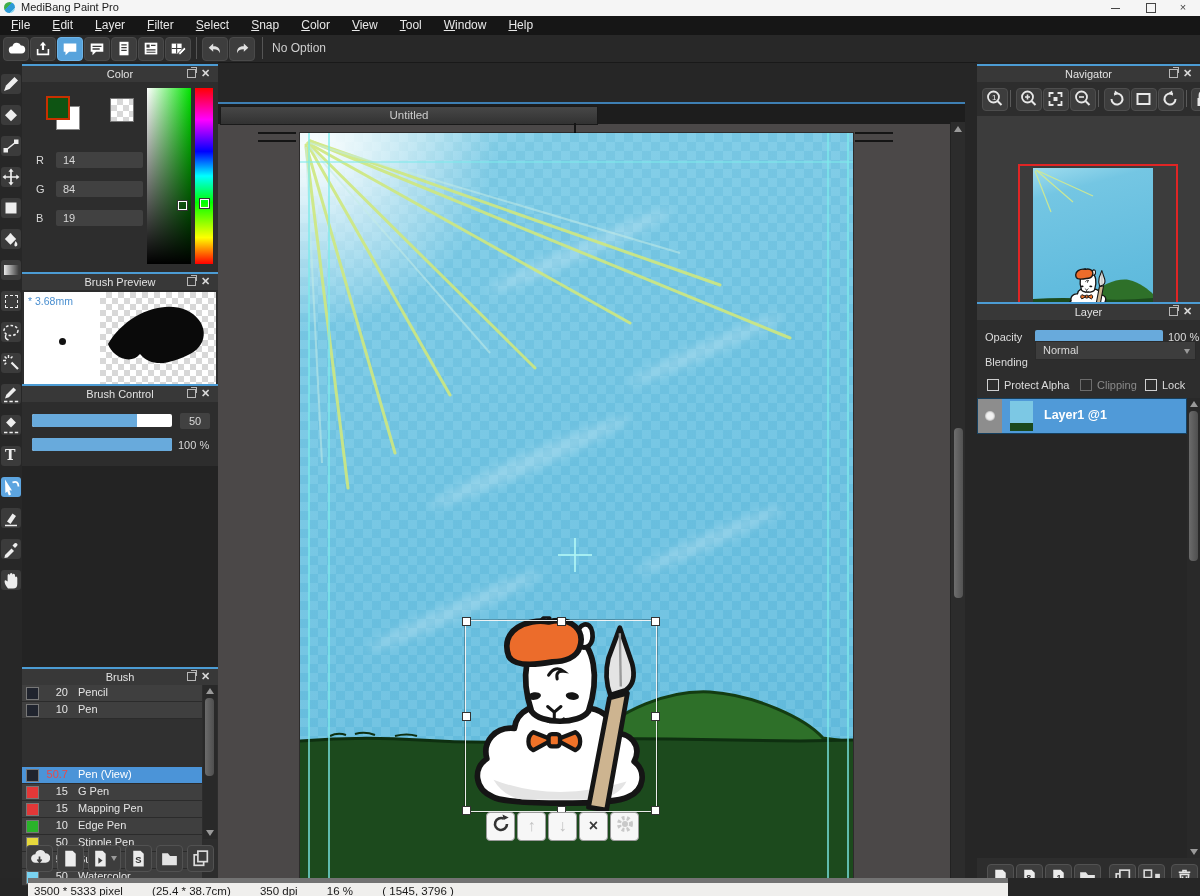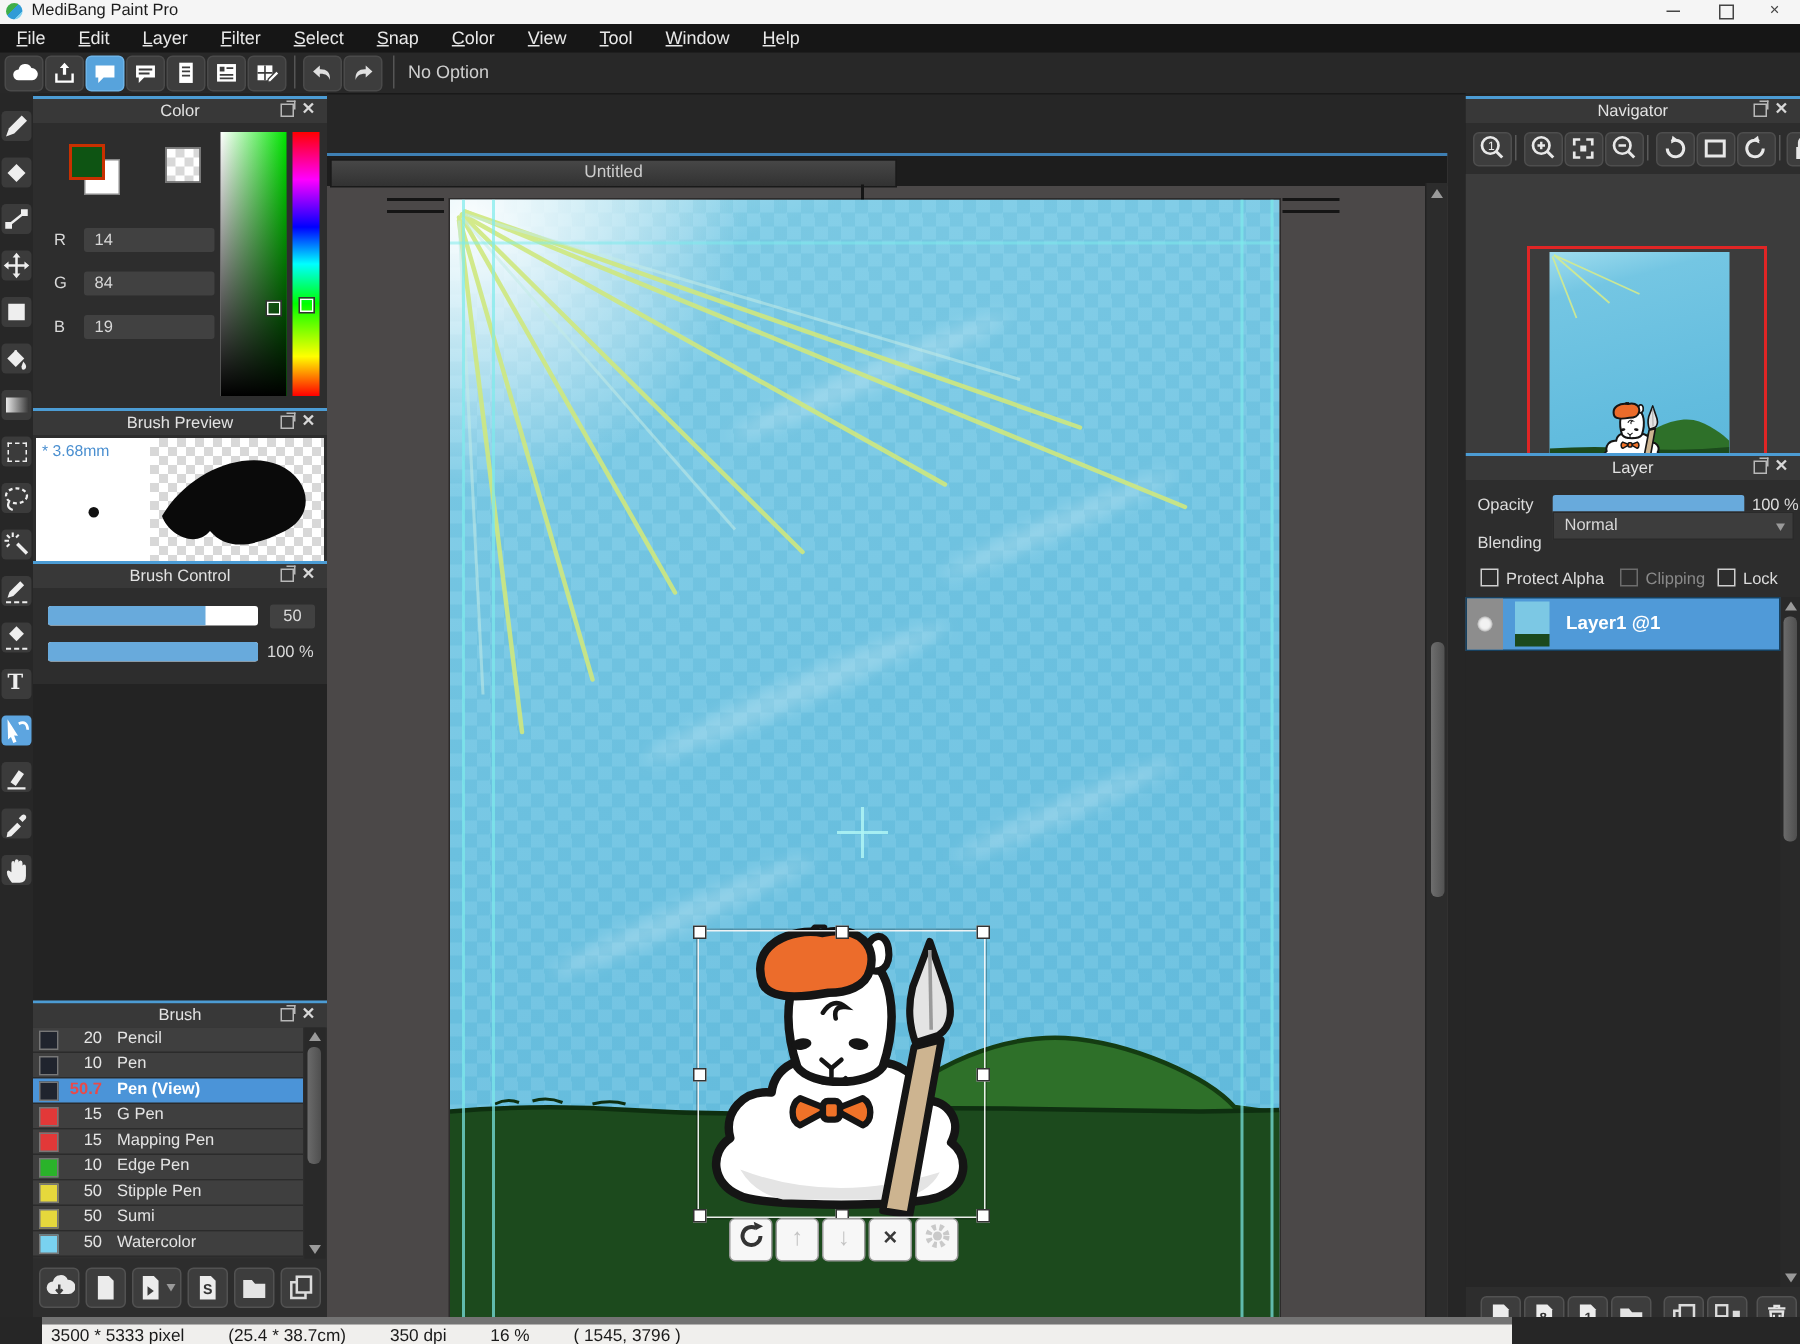--- a/index.html
+++ b/index.html
@@ -55,21 +55,21 @@
   .checker{background:repeating-conic-gradient(#d8d8d8 0% 25%,#fff 0% 50%) 0 0/12px 12px;}
   
   .slider{position:absolute;height:13px;background:#fff;border-radius:2px;overflow:hidden;}
   .sfill{position:absolute;left:0;top:0;height:100%;background:#68aadc;}
   .svalbox{position:absolute;width:30px;height:16px;background:#414141;border-radius:2px;color:#d8d8d8;
            font-size:11px;text-align:center;line-height:16px;}
   .slabel{position:absolute;color:#d8d8d8;font-size:11px;}
   
   .blist{position:absolute;left:0;top:16px;width:180px;height:154px;background:#303030;}
   .brow{position:relative;height:16px;background:#3f3f3f;border-bottom:1px solid #2b2b2b;color:#e4e4e4;font-size:11px;}
-  .brow.sel{background:#4b94d8;color:#fff;font-weight:bold;}
+  .brow.sel{background:#4b94d8;color:#fff;font-weight:normal;margin-top:48px;}
   .bsw{position:absolute;left:4px;top:2px;width:11px;height:11px;border:1px solid #777;}
   .bsz{position:absolute;left:20px;top:1px;width:26px;text-align:right;}
   .brow.sel .bsz{color:#e84a4a;}
   .bnm{position:absolute;left:56px;top:1px;}
   .vsb{position:absolute;background:#292929;}
   .vsb .thumb{position:absolute;left:2px;width:9px;background:linear-gradient(90deg,#6b6b6b,#4f4f4f);border-radius:4px;}
   .tri{width:0;height:0;position:absolute;}
   .tri.up{border-left:4px solid transparent;border-right:4px solid transparent;border-bottom:6px solid #9a9a9a;}
   .tri.dn{border-left:4px solid transparent;border-right:4px solid transparent;border-top:6px solid #9a9a9a;}
   .tri.lf{border-top:4px solid transparent;border-bottom:4px solid transparent;border-right:6px solid #9a9a9a;}
@@ -358,21 +358,21 @@
         <span class="abs" style="left:4px;top:3px;color:#4a8fd0;font-size:10.5px">* 3.68mm</span>
         <span class="abs" style="left:35px;top:46px;width:7px;height:7px;border-radius:50%;background:#111"></span>
       </div>
       <div class="abs checker" style="left:78px;top:18px;width:116px;height:96px">
         <svg width="116" height="96" viewBox="0 0 116 96">
           <path d="M8,52 C26,22 62,8 86,18 C108,28 110,52 90,62 C70,72 52,76 40,62 C30,74 12,64 8,52 Z" fill="#0a0a0a"></path>
         </svg>
       </div>
     </div>
 
-    <div class="panel" style="top:312px;height:80px">
+    <div class="panel" style="top:322px;height:80px">
       <div class="ptitle">Brush Control</div>
       <span class="pico ppop" style="right:22px">
           <i></i>
         </span>
       <span class="pico pclose" style="right:7px">✕</span>
       <div class="slider" style="left:10px;top:28px;width:140px">
         <div class="sfill" style="width: 75%;"></div>
         </div>
       <div class="svalbox" style="left:158px;top:27px">50</div>
       <div class="slider" style="left:10px;top:52px;width:140px">

